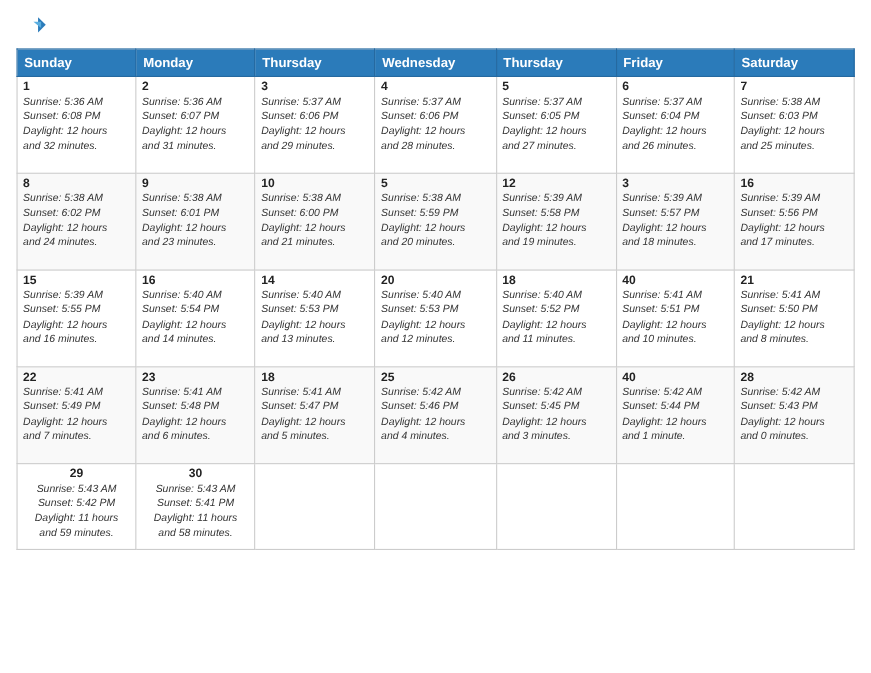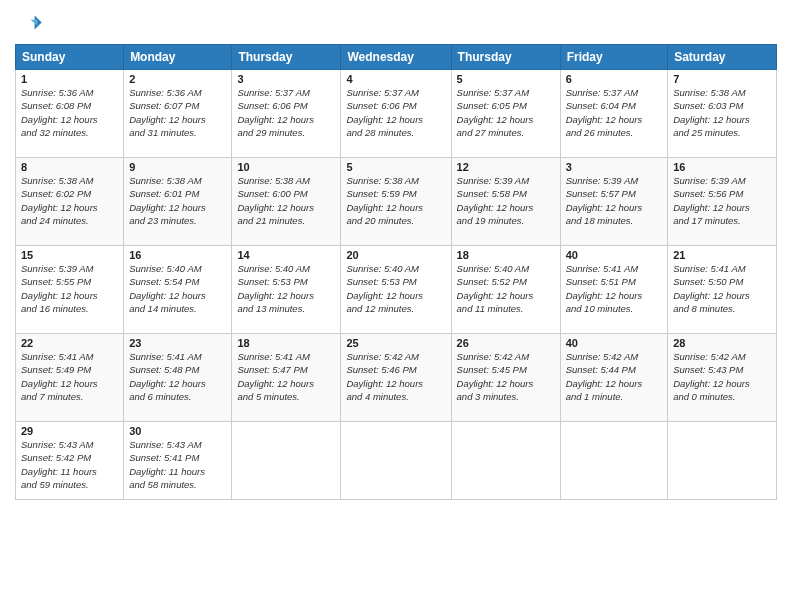--- a/index.html
+++ b/index.html
@@ -71,20 +71,21 @@
     .calendar td {
       border: 1px solid #ccc;
       vertical-align: top;
       padding: 3px 5px;
       width: 113px;
       height: 88px;
       background: #fff;
     }
     .calendar tr:last-child td {
       height: 78px;
+      text-align: center;
     }
     .day-num {
       font-size: 11px;
       font-weight: bold;
       color: #222;
       display: block;
       margin-bottom: 1px;
     }
     .day-info {
       font-size: 9.5px;

